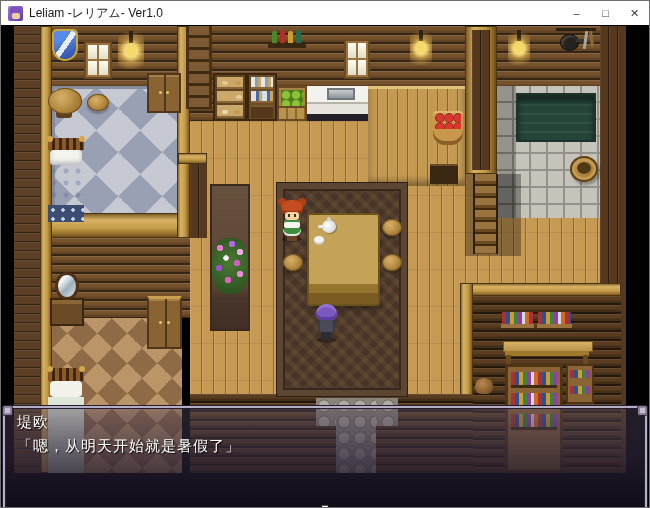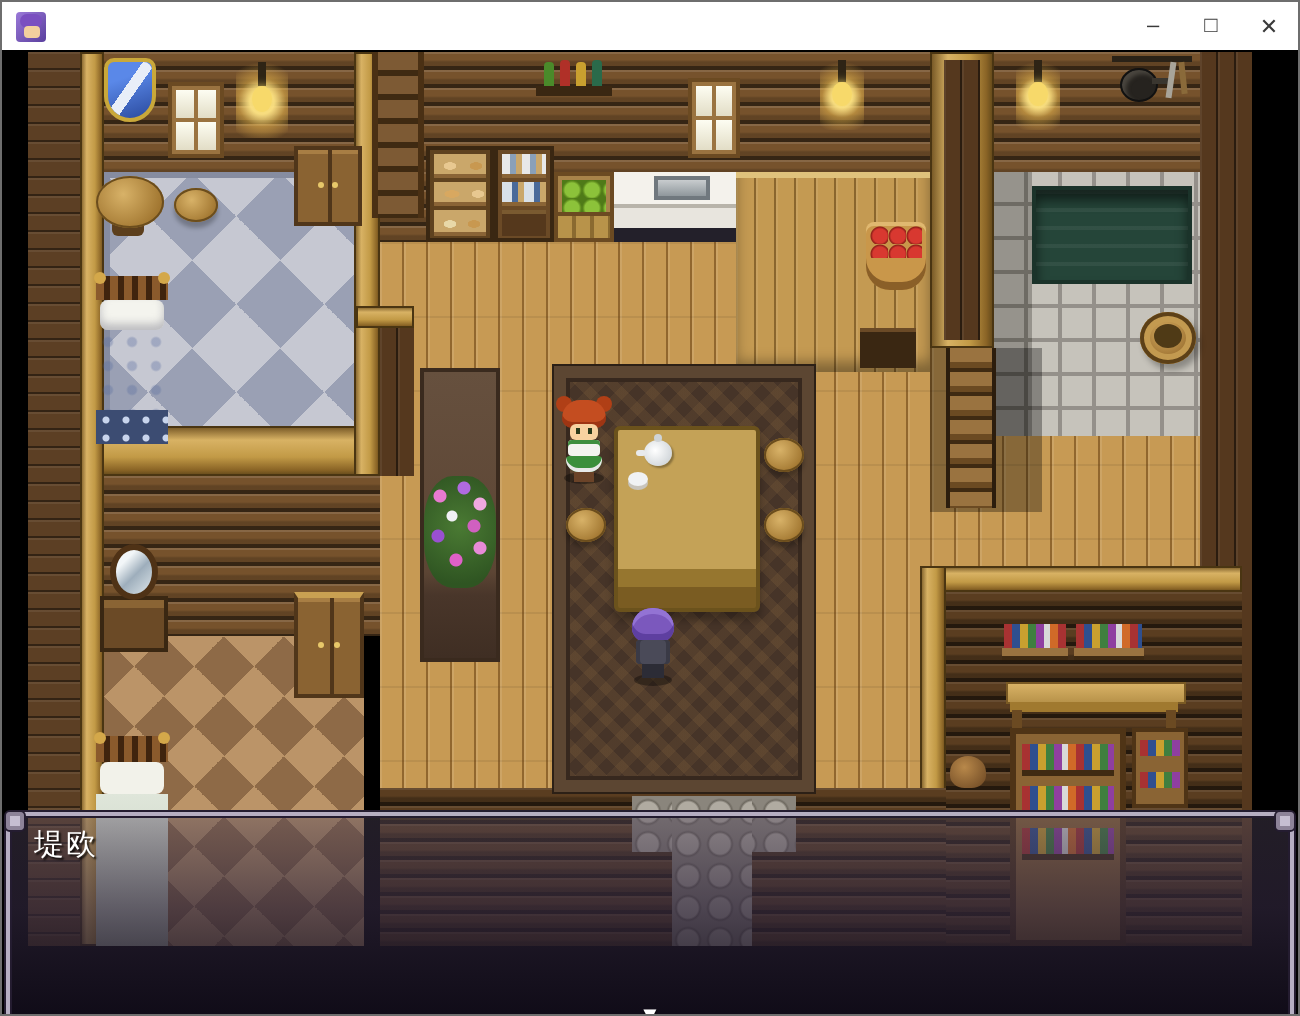--- a/index.html
+++ b/index.html
@@ -48,20 +48,21 @@
 </head>
 <body>
 
 <div class="window">
 
   <div class="a titlebar">
     <div class="appicon">
       <div class="ai-hair"></div>
       <div class="ai-face"></div>
     </div>
+    <div class="wtitle">Leliam -レリアム- Ver1.0</div>
     <div class="ctls">
       <div class="ctl">–</div>
       <div class="ctl">□</div>
       <div class="ctl">✕</div>
     </div>
   </div>
 
   <div class="a game">
     <div class="a map">
 
@@ -279,17 +280,18 @@
       </div>
 
     </div>
 
     <div class="a dlg">
       <div class="cap" style="left:-3px;top:-3px"></div>
       <div class="cap" style="right:-3px;top:-3px"></div>
       <div class="cap" style="left:-3px;bottom:-3px"></div>
       <div class="cap" style="right:-3px;bottom:-3px"></div>
       <div class="dlg-name">堤欧</div>
+      <div class="dlg-text">「嗯，从明天开始就是暑假了」</div>
       <div class="dlg-cursor">▼</div>
     </div>
   </div>
 
 </div>
 
 </body></html>

